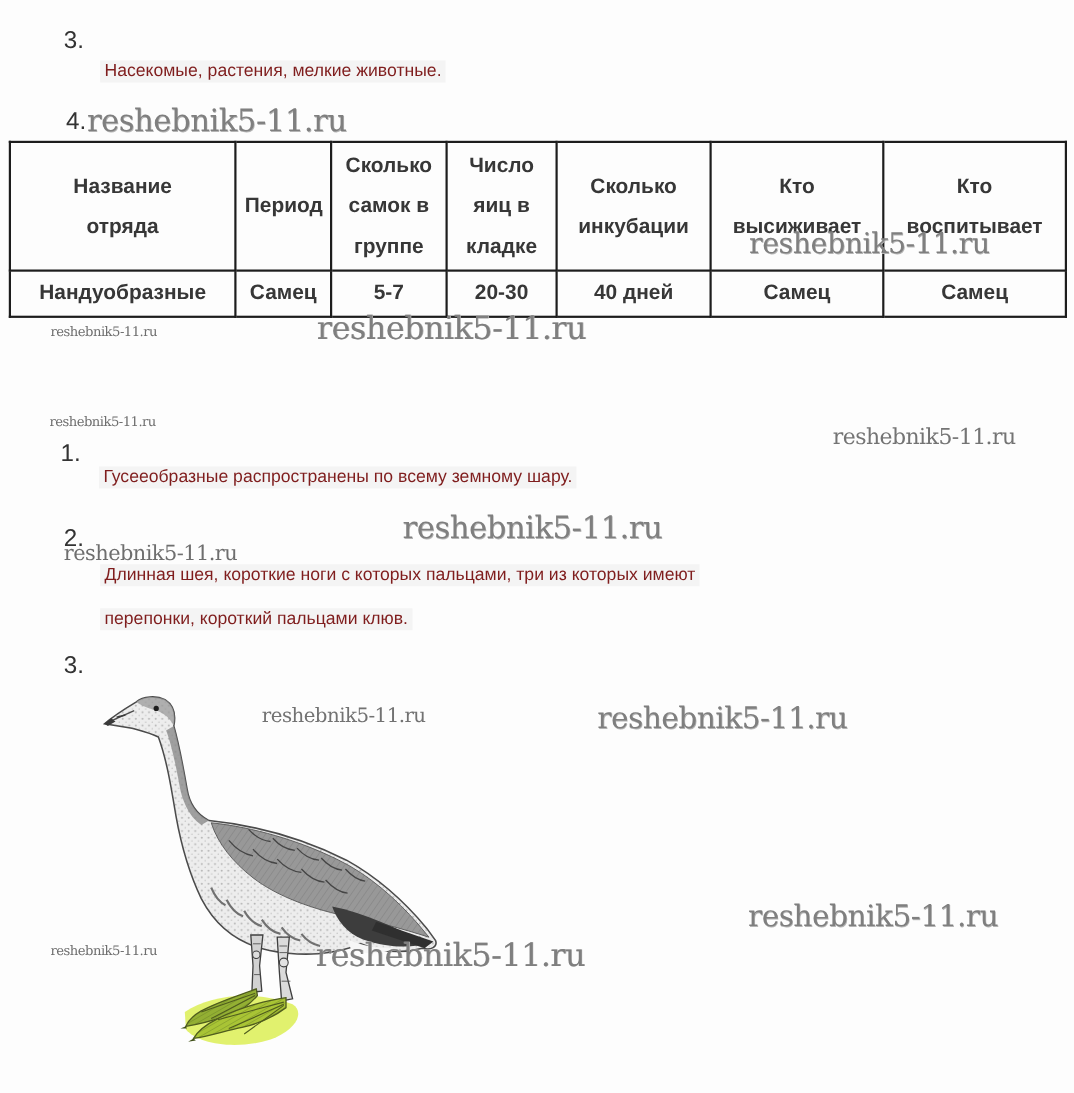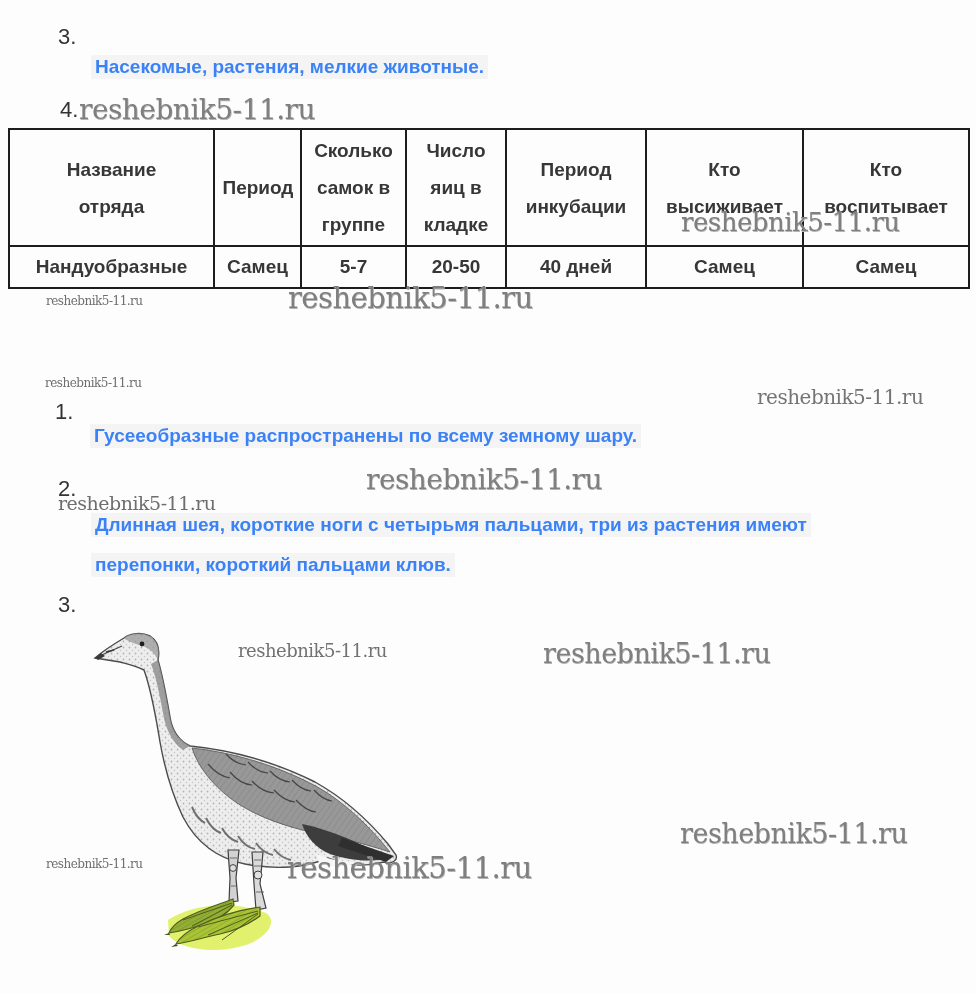--- a/index.html
+++ b/index.html
@@ -2,21 +2,21 @@
 <html><head>
 <meta charset="utf-8">
 <style>
   html,body{margin:0;padding:0;background:#ffffff;}
   #page{
     position:relative;width:976px;height:994px;background:#fdfdfd;overflow:hidden;
     font-family:"Liberation Sans",sans-serif;color:#3a3a3a;
   }
   .abs{position:absolute;}
   .num{font-size:22px;color:#333;}
-  .para{font-size:19px;color:#3b82f6;background:rgba(190,190,190,0.14);padding:1px 4px;white-space:nowrap;font-weight:bold;}
+  .para{font-size:16px;color:#7f1d1d;background:rgba(190,190,190,0.14);padding:1px 4px;white-space:nowrap;}
   
   .wm{
     position:absolute;font-family:"DejaVu Serif",serif;font-weight:normal;
     color:#7f7f7f;letter-spacing:-0.5px;white-space:nowrap;
     text-shadow:0.6px 0.6px 0 #b4b4b4;
   }
   .wm-a{left:79px;top:93px;font-size:28px;}
   .wm-b{left:681px;top:207px;font-size:26px;}
   .wm-c{left:288px;top:281px;font-size:29px;}
   .wm-d{left:45px;top:376px;font-size:12px;text-shadow:none;color:#6e6e6e;}
@@ -73,54 +73,54 @@
       <th>
             <div class="hw" style="width:70px">Период</div>
           </th>
       <th>
             <div class="hw" style="width:90px">Сколько самок в группе</div>
           </th>
       <th>
             <div class="hw" style="width:70px">Число яиц в кладке</div>
           </th>
       <th>
-            <div class="hw" style="width:115px">Период инкубации</div>
+            <div class="hw" style="width:115px">Сколько инкубации</div>
           </th>
       <th>
             <div class="hw" style="width:125px">Кто высиживает</div>
           </th>
       <th>
             <div class="hw" style="width:135px">Кто воспитывает</div>
           </th>
     </tr>
     <tr class="r2">
       <td>Нандуобразные</td>
       <td>Самец</td>
       <td>5-7</td>
-      <td>20-50</td>
+      <td>20-30</td>
       <td>40 дней</td>
       <td>Самец</td>
       <td>Самец</td>
     </tr>
   </tbody>
     </table>
 
   <div class="wm wm-b">reshebnik5-11.ru</div>
   <div class="wm wm-c">reshebnik5-11.ru</div>
   <div class="wm wm-tbl">reshebnik5-11.ru</div>
 
   <div class="wm wm-d">reshebnik5-11.ru</div>
   <div class="wm wm-e">reshebnik5-11.ru</div>
 
   <div class="abs num" style="left:55px;top:399px;">1.</div>
   <div class="abs para" style="left:90px;top:424px;">Гусееобразные распространены по всему земному шару.</div>
   <div class="wm wm-f">reshebnik5-11.ru</div>
   <div class="abs num" style="left:58px;top:476px;">2.</div>
   <div class="wm wm-g">reshebnik5-11.ru</div>
-  <div class="abs para" style="left:91px;top:513px;">Длинная шея, короткие ноги с четырьмя пальцами, три из растения имеют</div>
+  <div class="abs para" style="left:91px;top:513px;">Длинная шея, короткие ноги с которых пальцами, три из которых имеют</div>
   <div class="abs para" style="left:91px;top:553px;">перепонки, короткий пальцами клюв.</div>
   <div class="abs num" style="left:58px;top:592px;">3.</div>
 
   <div class="abs goose-wrap">
     <svg width="340" height="340" viewBox="0 0 340 340" xmlns="http://www.w3.org/2000/svg">
       <defs>
         <pattern id="speck" width="6" height="6" patternUnits="userSpaceOnUse">
           <circle cx="1.5" cy="1.5" r="0.9" fill="#6e6e6e"></circle>
           <circle cx="4.5" cy="4.5" r="0.7" fill="#8d8d8d"></circle>
         </pattern>

